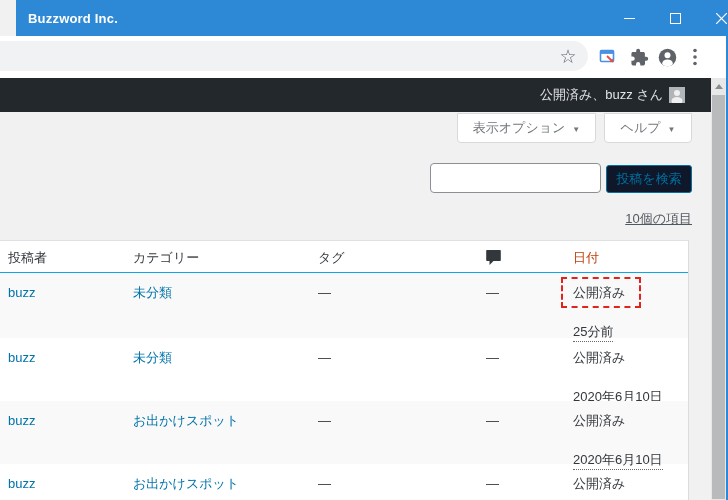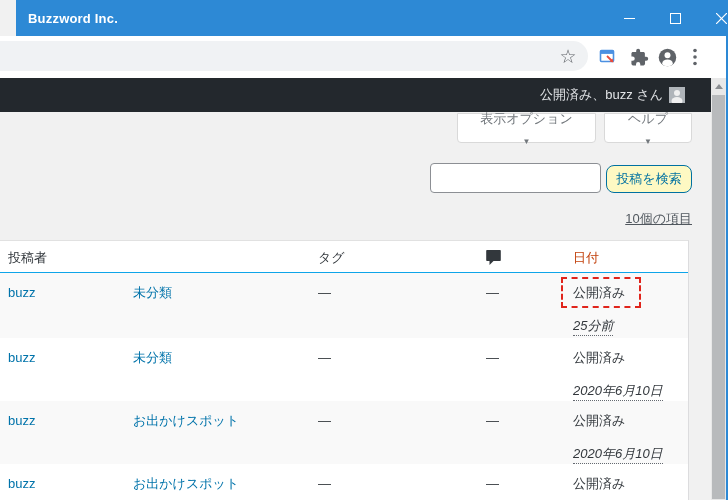--- a/index.html
+++ b/index.html
@@ -29,48 +29,48 @@
   
   .adminbar { position:absolute; left:0; top:78px; width:711px; height:34px; background:#23282d; }
   .greeting { position:absolute; right:48px; top:0; height:34px; line-height:34px;
     color:#e2e4e7; font-size:13px; }
   .avatar { position:absolute; right:26px; top:9px; width:16px; height:16px; background:#9aa0a6; overflow:hidden; }
 
   
   .content { position:absolute; left:0; top:112px; width:711px; height:388px; background:#f1f1f1; }
   .meta-btn { position:absolute; top:1px; height:30px; background:#fff; border:1px solid #d9d9d9;
     border-radius:0 0 4px 4px; color:#72777c; font-size:13px; display:flex; align-items:center;
-    justify-content:center; gap:7px;flex-direction:column; }
+    justify-content:center; gap:7px; }
   .meta-btn .arr { font-size:8px; padding-top:2px; }
   .btn-screen-options { left:457px; width:139px; }
   .btn-help { left:604px; width:88px; }
 
   .search-input { position:absolute; left:430px; top:51px; width:171px; height:30px;
     background:#fff; border:1px solid #8c8f94; border-radius:4px; font-size:13px; padding:0 8px;
     font-family:inherit; }
   .search-btn { position:absolute; left:606px; top:53px; width:86px; height:28px;
-    background:#fef9c3; border:1px solid #0071a1; border-radius:8px; color:#0071a1;
+    background:#0f172a; border:1px solid #0071a1; border-radius:3px; color:#0071a1;
     font-size:13px; display:flex; align-items:center; justify-content:center; cursor:pointer; }
   .items-count { position:absolute; right:19px; top:98px; font-size:13px; color:#50575e;text-decoration:underline; }
 
   
   .table { position:absolute; left:0; top:128px; width:689px; height:262px; background:#fff;
     border-top:1px solid #e1e1e1; border-right:1px solid #dcdcde; }
   .thead { position:relative; height:32px; border-bottom:1px solid #0ea5e9; }
   .th { position:absolute; top:0; height:32px; line-height:33px; font-size:13px; color:#32373c; }
   .row { position:relative; }
   .row.alt { background:#f9f9f9; }
   .cell { position:absolute; top:10px; font-size:13px; line-height:19px; color:#32373c; }
   .col-author   { left:8px; }
   .col-category { left:133px; }
   .col-tags     { left:318px; }
   .col-comments { left:486px; }
   .col-date     { left:573px; }
   a.wplink { color:#0073aa; text-decoration:none; cursor:pointer; }
-  .date-val { display:inline-block; margin-top:14px; border-bottom:1px dotted #646970;font-style:italic; }
+  .date-val { display:inline-block; margin-top:20px; border-bottom:1px dotted #646970; }
 
   .annotation { position:absolute; left:561px; top:277px; width:80px; height:31px;
     border:2px dashed #e0241b; pointer-events:none; }
 
   
   .scrollbar { position:absolute; left:711px; top:78px; width:15px; height:422px; background:#e8e8e8; }
   .sb-arrow { position:absolute; left:0; top:0; width:15px; height:16px; display:flex;
     align-items:center; justify-content:center; }
   .sb-arrow .tri { width:0; height:0; border-left:4px solid transparent; border-right:4px solid transparent;
     border-bottom:5px solid #8a8d90; }
@@ -166,20 +166,21 @@
     <input class="search-input" type="text" value="" style="">
     <div class="search-btn">
       <span>投稿を検索</span>
     </div>
 
     <div class="items-count">10個の項目</div>
 
     <div class="table">
       <div class="thead">
         <span class="th col-author">投稿者</span>
+        <span class="th col-category">カテゴリー</span>
         <span class="th col-tags">タグ</span>
         <span class="th col-comments" style="top:8px;height:16px;line-height:16px;">
           <svg width="15" height="17" viewBox="0 0 15 17">
             <path fill="#32373c" d="M1 1 h13 a0.8 0.8 0 0 1 0.8 0.8 v9.4 a0.8 0.8 0 0 1 -0.8 0.8 H7.5 L3.5 16 v-4 H1 a0.8 0.8 0 0 1 -0.8 -0.8 V1.8 A0.8 0.8 0 0 1 1 1 z"></path>
           </svg>
         </span>
         <span class="th col-date wpsort" style="color:#c2410c;">日付</span>
       </div>
 
       <div class="row alt" style="height:65px;">

